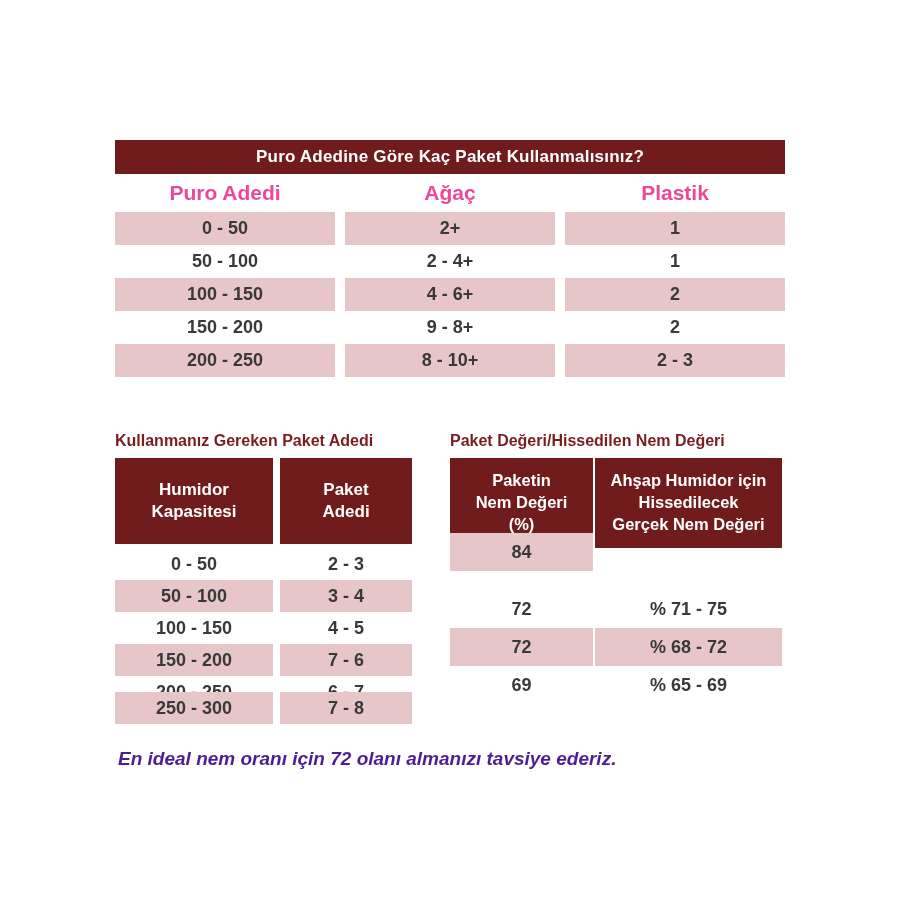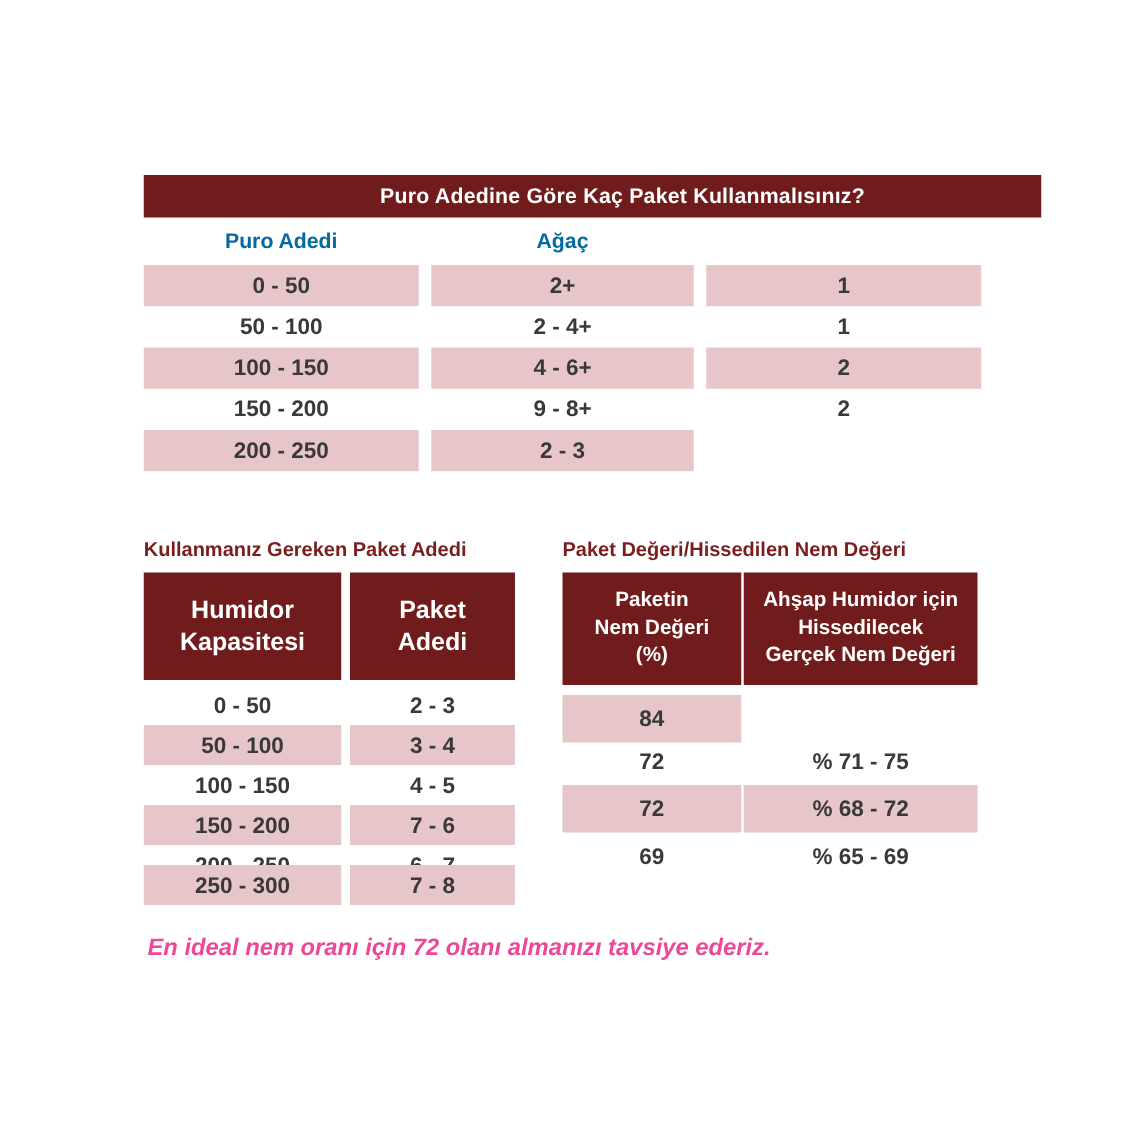--- a/index.html
+++ b/index.html
@@ -8,34 +8,34 @@
     width: 900px; height: 900px;
     background: #ffffff;
     font-family: "Liberation Sans", sans-serif;
     overflow: hidden;
   }
   
   .tt-titlebar {
     position: absolute; left: 115px; top: 140px;
     width: 670px; height: 34px;
     background: #701c1c;
-    display: flex; align-items: center; justify-content: center; padding-left: 48px;
+    display: flex; align-items: center; justify-content: center;
   }
   .tt-titlebar span {
     color: #ffffff; font-weight: bold; font-size: 17px; letter-spacing: 0.2px;
   }
   .tt-grid {
     position: absolute; left: 115px; width: 670px;
     display: grid;
     grid-template-columns: 220px 210px 220px;
     column-gap: 10px;
   }
   .tt-colheads { top: 174px; height: 38px; }
   .tt-colheads .colhead {
-    color: #0369a1; font-weight: bold; font-size: 17px;
+    color: #ec4899; font-weight: bold; font-size: 21px;
     display: flex; align-items: center; justify-content: center;
   }
   .tt-row .cell {
     height: 33px; line-height: 33px; text-align: center;
     color: #393939; font-weight: bold; font-size: 18px;
   }
   .tt-row.pink .cell { background: #e7c6c9; }
   
   .sec-title {
     position: absolute; top: 432px; height: 24px;
@@ -49,45 +49,46 @@
     display: flex; align-items: center; justify-content: center;
     white-space: pre-line; line-height: 1.32;
   }
   .row-grid { position: absolute; display: grid; }
   .row-grid .cell {
     text-align: center; color: #393939; font-weight: bold; font-size: 18px;
   }
   .row-grid.pink .cell { background: #e7c6c9; }
   
   .lt .hdr-grid, .lt.row-grid { left: 115px; grid-template-columns: 158px 132px; column-gap: 7px; }
-  .lt .hdr-cell { height: 86px; font-size: 20px; }
+  .lt .hdr-cell { height: 86px; font-size: 17px; }
   .lt.row-grid .cell { height: 32px; line-height: 32px; }
   
   .rt .hdr-grid, .rt.row-grid { left: 450px; grid-template-columns: 143px 187px; column-gap: 2px; }
   .rt .hdr-cell { height: 90px; font-size: 16.5px; }
   .rt.row-grid .cell { height: 38px; line-height: 38px; }
   
   .footer-note {
     position: absolute; left: 118px; top: 748px;
-    color: #ec4899; font-style: italic; font-weight: bold; font-size: 19px;
+    color: #4c1d95; font-style: italic; font-weight: bold; font-size: 19px;
     white-space: nowrap;
   }
 </style>
 </head>
 <body>
 
 <div class="canvas">
 
   <div class="tt-titlebar">
     <span>Puro Adedine Göre Kaç Paket Kullanmalısınız?</span>
   </div>
 
   <div class="tt-grid tt-colheads">
     <div class="colhead">Puro Adedi</div>
     <div class="colhead">Ağaç</div>
+    <div class="colhead">Plastik</div>
   </div>
 
   <div class="tt-grid tt-row pink" style="top:212px">
     <div class="cell">0 - 50</div>
     <div class="cell">2+</div>
     <div class="cell">1</div>
   </div>
   <div class="tt-grid tt-row" style="top:245px">
     <div class="cell">50 - 100</div>
     <div class="cell">2 - 4+</div>
@@ -98,20 +99,21 @@
     <div class="cell">4 - 6+</div>
     <div class="cell">2</div>
   </div>
   <div class="tt-grid tt-row" style="top:311px">
     <div class="cell">150 - 200</div>
     <div class="cell">9 - 8+</div>
     <div class="cell">2</div>
   </div>
   <div class="tt-grid tt-row pink" style="top:344px">
     <div class="cell">200 - 250</div>
+    <div class="cell">8 - 10+</div>
     <div class="cell">2 - 3</div>
   </div>
 
   <div class="sec-title" style="left:115px">Kullanmanız Gereken Paket Adedi</div>
 
   <div class="lt">
     <div class="hdr-grid">
       <div class="hdr-cell">Humidor
 Kapasitesi</div>
       <div class="hdr-cell">Paket
@@ -150,21 +152,21 @@
     <div class="hdr-grid">
       <div class="hdr-cell">Paketin
 Nem Değeri
 (%)</div>
       <div class="hdr-cell">Ahşap Humidor için
 Hissedilecek
 Gerçek Nem Değeri</div>
     </div>
   </div>
 
-  <div class="rt row-grid pink" style="top:556px">
+  <div class="rt row-grid pink" style="top:533px">
     <div class="cell">84</div>
   </div>
   <div class="rt row-grid" style="top:590px">
     <div class="cell">72</div>
     <div class="cell">% 71 - 75</div>
   </div>
   <div class="rt row-grid pink" style="top:628px">
     <div class="cell">72</div>
     <div class="cell">% 68 - 72</div>
   </div>

